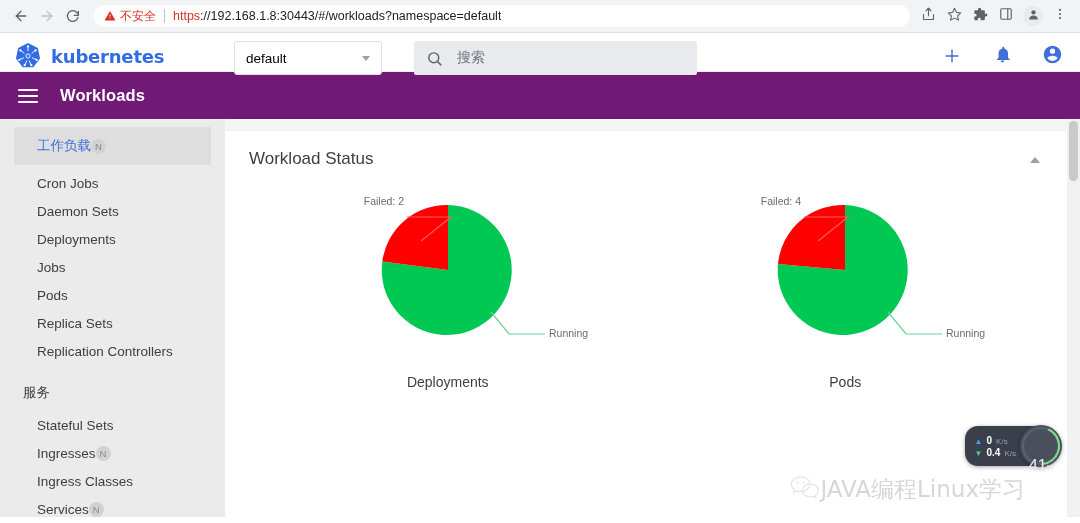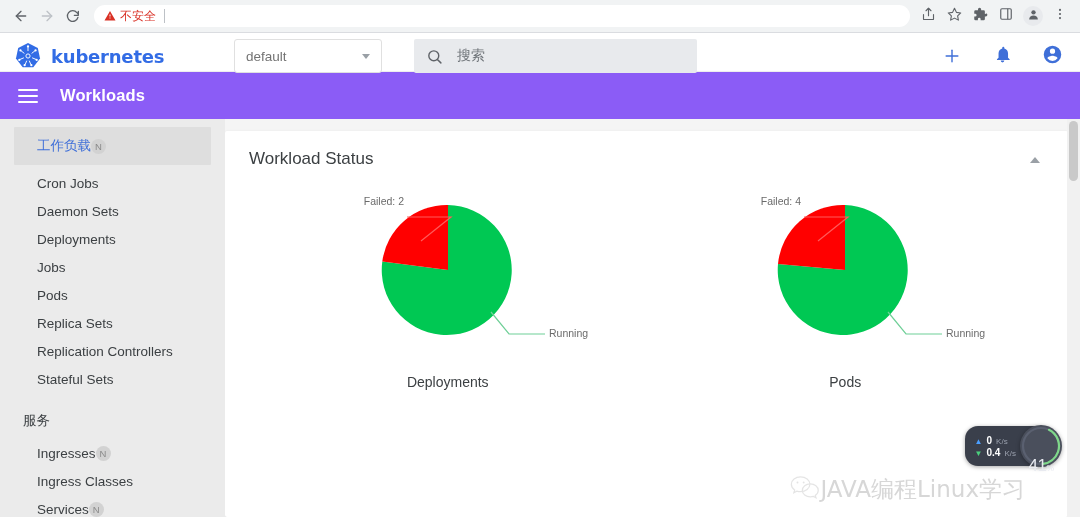--- a/index.html
+++ b/index.html
@@ -50,35 +50,34 @@
     display:flex; align-items:center; justify-content:center;
     color:#5f6368;
   }
   .tool-icon.profile { color:#5f6368; background:#e8eaed; border-radius:50%; width:20px;height:20px; margin:0 3px; }
 
   
   .k8s-header {
     height: 39px;
     background: #fff;
     display: flex;
-    align-items: center;
     padding: 8px 16px 0 14px;
     border-bottom: 1px solid #eee;
   }
   .logo-wrap { display:flex; align-items:center; gap:9px; width:192px; flex:0 0 auto; }
   .k8s-logo { width:28px; height:28px; flex:0 0 auto; }
   .k8s-word { font-size:18px; color:#326ce5; font-weight:700; letter-spacing:-0.2px;
               font-family:"DejaVu Sans", sans-serif; }
   .ns-select {
     width: 148px; height: 34px;
     border: 1px solid #e0e0e0;
     border-radius: 3px;
     display:flex; align-items:center; justify-content:space-between;
     padding: 0 11px;
-    font-size: 13.5px; color:#737373;
+    font-size: 13.5px; color:#000000;
     background:#fff;
     margin-left: 28px;
     flex:0 0 auto;
   }
   .caret-down {
     width:0;height:0;border-left:4px solid transparent;border-right:4px solid transparent;
     border-top:5px solid #9aa0a6;
   }
   .search-box {
     flex: 1 1 auto;
@@ -91,21 +90,21 @@
     margin-left: 32px;
   }
   .search-icon { color:#5f6368; display:flex; margin-right:14px; }
   .search-ph { font-size:14px; color:#70757a; }
   .header-actions { margin-left:auto; display:flex; align-items:center; gap:26px; }
   .hact { color:#3f6fd8; display:flex; align-items:center; justify-content:center; width:24px;height:24px; }
 
   
   .blue-bar {
     height: 47px;
-    background: #8b5cf6;
+    background: #701a75;
     display:flex; align-items:center;
     padding: 16px 18px;
     color:#fff;
   }
   .hamburger { width:20px; display:flex; flex-direction:column; gap:4px; margin-right:22px; }
   .hamburger span { display:block; height:2px; background:#fff; border-radius:1px; }
   .blue-title { font-size:16.5px; font-weight:600; letter-spacing:.1px; }
 
   
   .page-body { display:flex; height: 398px; background:#f5f5f5; position:relative; }
@@ -266,20 +265,21 @@
   </div>
 
   <div class="omnibox">
     <span class="warn-icon">
       <svg width="12" height="12" viewBox="0 0 24 24" fill="currentColor">
           <path d="M12 2 1 21h22L12 2zm1 15h-2v-2h2v2zm0-4h-2V9h2v4z"></path>
         </svg>
     </span>
     <span class="not-secure">不安全</span>
     <span class="url-divider"></span>
+    <span class="url-text"><span class="scheme">https</span><span>://192.168.1.8:30443/#/workloads?namespace=default</span></span>
   </div>
 
   <div class="tool-icons">
     <div class="tool-icon">
       <span>
         <svg width="15" height="15" viewBox="0 0 24 24" fill="none" stroke="currentColor" stroke-width="1.8" stroke-linecap="round" stroke-linejoin="round">
             <path d="M4 12v7a1 1 0 0 0 1 1h14a1 1 0 0 0 1-1v-7"></path>
             <polyline points="16 6 12 2 8 6"></polyline>
             <line x1="12" y1="2" x2="12" y2="14"></line>
           </svg>
@@ -425,26 +425,26 @@
     </div>
     <div class="nav-item">
       <span>Pods</span>
     </div>
     <div class="nav-item">
       <span>Replica Sets</span>
     </div>
     <div class="nav-item">
       <span>Replication Controllers</span>
     </div>
-    <div class="nav-item">
-      <span>Stateful Sets</span>
-    </div>
-
     <div class="nav-item section">
       <span>服务</span>
+    </div>
+
+    <div class="nav-item">
+      <span>Stateful Sets</span>
     </div>
     <div class="nav-item">
       <span>Ingresses</span>
       <span class="badge-n">N</span>
     </div>
     <div class="nav-item">
       <span>Ingress Classes</span>
     </div>
     <div class="nav-item">
       <span>Services</span>

